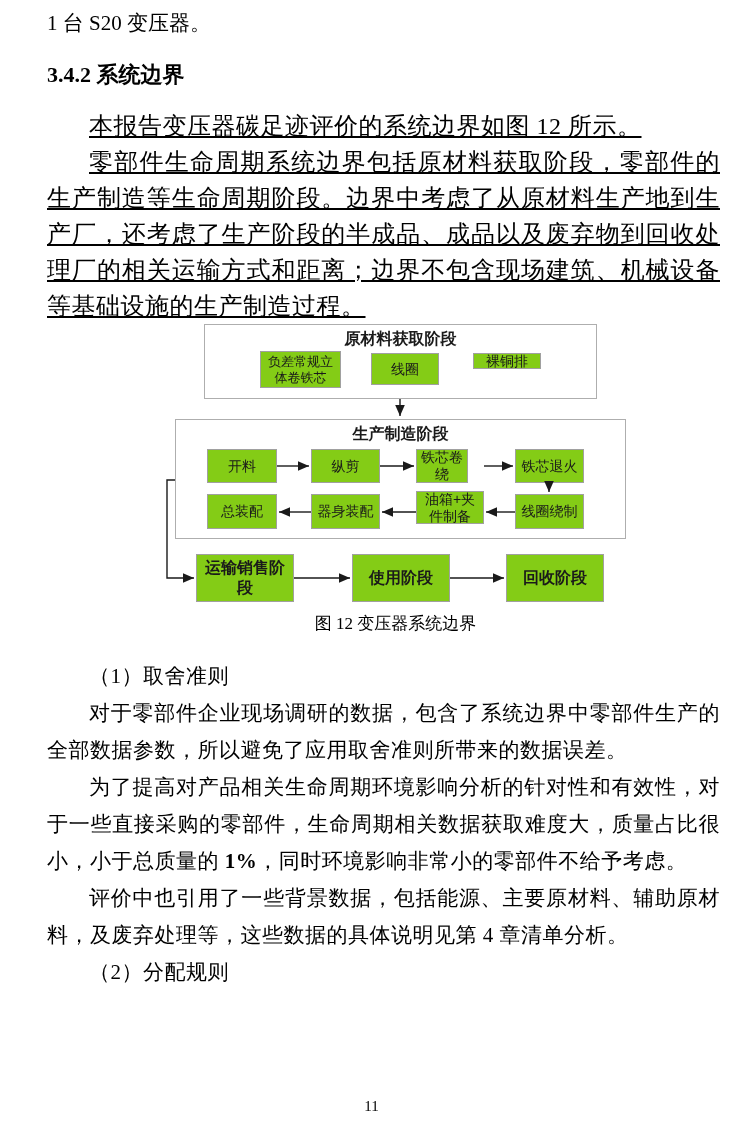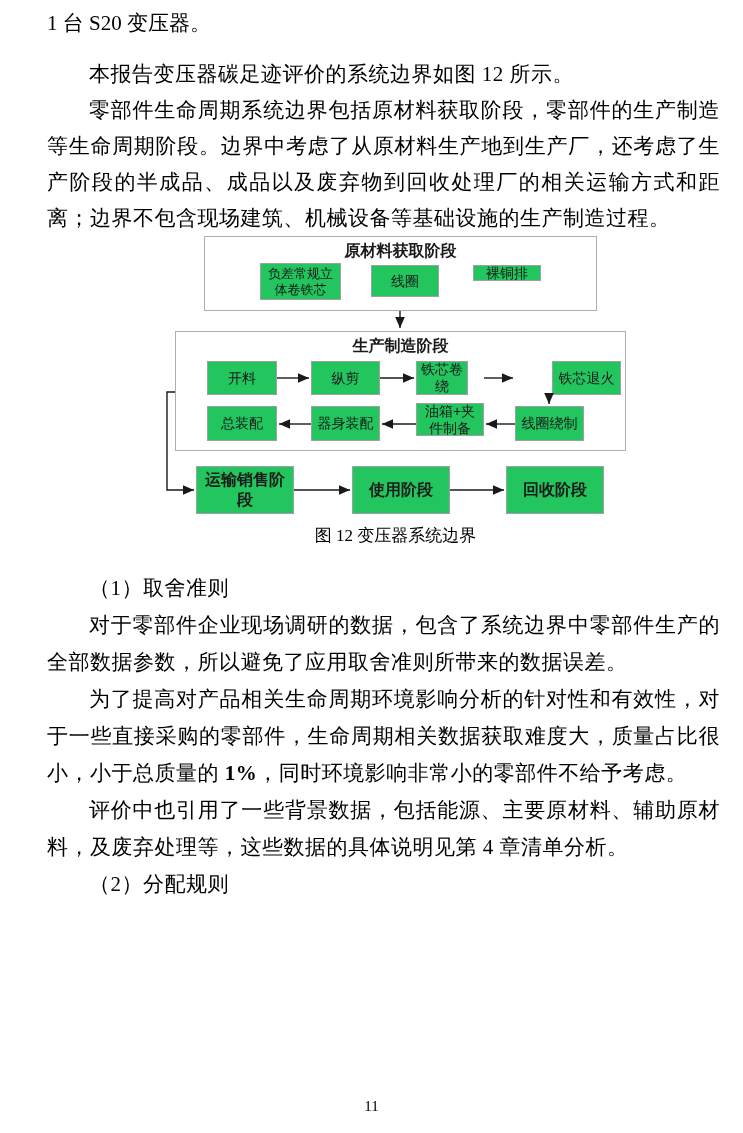--- a/index.html
+++ b/index.html
@@ -7,49 +7,50 @@
   .page {
     width:743px; height:1133px; position:relative; background:#ffffff;
     font-family:"Liberation Serif","DejaVu Serif",serif; color:#000;
     overflow:hidden; margin:0 auto;padding-left:24px;
   }
   .content { padding:8px 23px 0 23px; }
   .intro-line { font-size:21px; line-height:30px; }
   .heading { font-size:22px; line-height:30px; font-weight:bold; margin-top:22px;
              font-family:"Liberation Serif","DejaVu Serif",serif; }
   .sec-a { margin-top:18px; }
-  .sec-a p { font-size:21px; line-height:36px; text-align:justify; text-indent:42px; letter-spacing:0.5px; }
+  .sec-a p { font-size:24px; line-height:36px; text-align:justify; text-indent:42px; letter-spacing:0.5px;text-decoration:underline; }
   .sec-b p { font-size:21px; line-height:37px; text-align:justify; text-indent:42px; letter-spacing:0.5px; }
 
   
   .figure { position:relative; width:743px; height:334px; margin-left:-23px;
             font-family:"Liberation Sans","DejaVu Sans",sans-serif; }
   .stage-outer { position:absolute; border:1px solid #aeaeae; background:#fff; }
   .stage-title { position:absolute; top:4px; left:0; width:100%; text-align:center;
                  font-weight:bold; font-size:16px; color:#1a1a1a; }
-  .fbox { position:absolute; border:1px solid #a0a0a0; background:#22c55e;
+  .fbox { position:absolute; border:1px solid #a0a0a0; background:#84cc16;
           display:flex; align-items:center; justify-content:center;
           text-align:center; color:#1a1a1a; }
   .fbox.small  { font-size:14px; line-height:17px; padding:0 2px; }
   .fbox.small2 { font-size:13px; line-height:16px; padding:0 2px; }
   .fbox.boldbox { font-weight:bold; font-size:16px; line-height:20px; padding:0 6px; }
   .fig-svg { position:absolute; left:0; top:0; }
   .caption { position:absolute; top:288px; left:0; width:100%; text-align:center;
              font-size:17px; color:#000; font-family:"Liberation Serif","DejaVu Serif",serif; }
   .page-number { position:absolute; top:1098px; left:0; width:100%; text-align:center;
                  font-size:15px; }
 </style>
 </head>
 <body>
 
 <div class="page">
   <div class="content">
 
     <div class="intro-line">1 台 S20 变压器。</div>
 
+    <div class="heading">3.4.2  系统边界</div>
 
     <div class="sec-a">
       <p>本报告变压器碳足迹评价的系统边界如图 12 所示。</p>
       <p>零部件生命周期系统边界包括原材料获取阶段，零部件的生产制造等生命周期阶段。边界中考虑了从原材料生产地到生产厂，还考虑了生产阶段的半成品、成品以及废弃物到回收处理厂的相关运输方式和距离；边界不包含现场建筑、机械设备等基础设施的生产制造过程。</p>
     </div>
 
     <div class="figure">
 
       <div class="stage-outer" style="left:180px; top:0; width:393px; height:75px;">
         <div class="stage-title">原材料获取阶段</div>
@@ -57,21 +58,21 @@
       <div class="fbox small2" style="left:236px; top:27px; width:81px; height:37px;">负差常规立体卷铁芯</div>
       <div class="fbox small" style="left:347px; top:29px; width:68px; height:32px;">线圈</div>
       <div class="fbox small" style="left:449px; top:29px; width:68px; height:16px;">裸铜排</div>
 
       <div class="stage-outer" style="left:151px; top:95px; width:451px; height:120px;">
         <div class="stage-title">生产制造阶段</div>
       </div>
       <div class="fbox small" style="left:183px; top:125px; width:70px; height:34px;">开料</div>
       <div class="fbox small" style="left:287px; top:125px; width:69px; height:34px;">纵剪</div>
       <div class="fbox small" style="left:392px; top:125px; width:52px; height:34px;">铁芯卷绕</div>
-      <div class="fbox small" style="left:491px; top:125px; width:69px; height:34px;margin-left:37px;">铁芯退火</div>
+      <div class="fbox small" style="left:491px; top:125px; width:69px; height:34px;">铁芯退火</div>
 
       <div class="fbox small" style="left:183px; top:170px; width:70px; height:35px;">总装配</div>
       <div class="fbox small" style="left:287px; top:170px; width:69px; height:35px;">器身装配</div>
       <div class="fbox small" style="left:392px; top:167px; width:68px; height:33px;">油箱+夹件制备</div>
       <div class="fbox small" style="left:491px; top:170px; width:69px; height:35px;">线圈绕制</div>
 
       <div class="fbox boldbox" style="left:172px; top:230px; width:98px; height:48px;">运输销售阶段</div>
       <div class="fbox boldbox" style="left:482px; top:230px; width:98px; height:48px;">回收阶段</div>
       <div class="fbox boldbox" style="left:328px; top:230px; width:98px; height:48px;">使用阶段</div>
 

